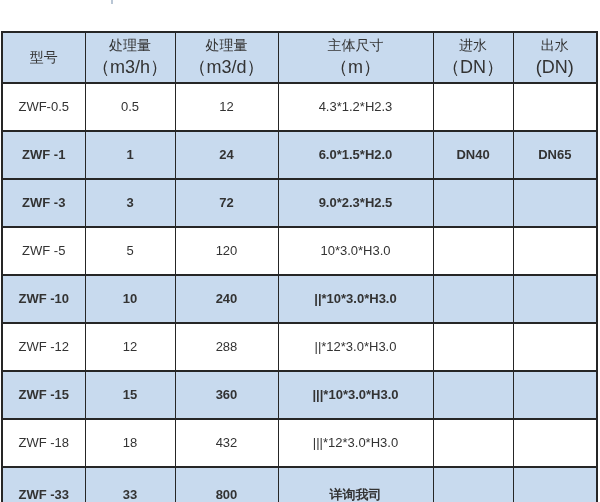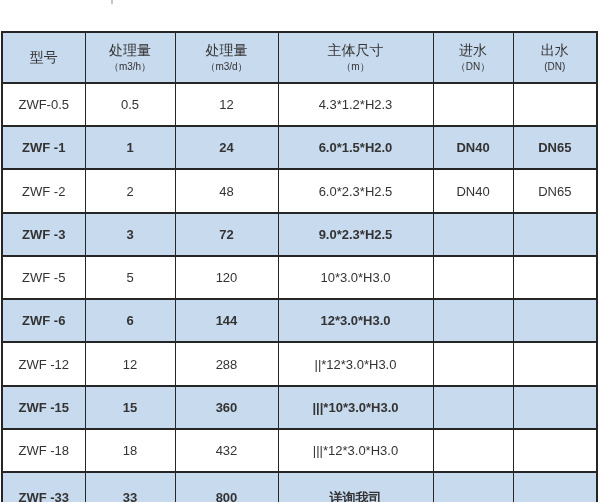--- a/index.html
+++ b/index.html
@@ -33,21 +33,21 @@
     text-align:center;vertical-align:middle;
     color:var(--text);
     padding:0;
     overflow:hidden;white-space:nowrap;
   }
   thead tr{height:51px;}
   th{
     background:var(--header-bg);
     font-weight:normal;font-size:14px;line-height:1.35;
   }
-  th .h-line2{font-size:10px;}
+  th .h-line2{font-size:18px;}
   td{font-size:13px;background:var(--row-bg);}
   tr.alt td{background:var(--alt-row-bg);font-weight:bold;}
 </style>
 </head>
 <body>
 
 <div class="page">
   <div class="top-artifact"></div>
 
   <table class="spec-table">
@@ -96,49 +96,41 @@
     <td></td>
   </tr>
         <tr class="alt">
     <td>ZWF -1</td>
     <td>1</td>
     <td>24</td>
     <td>6.0*1.5*H2.0</td>
     <td>DN40</td>
     <td>DN65</td>
   </tr>
-        <tr>
-    <td>ZWF -2</td>
-    <td>2</td>
-    <td>48</td>
-    <td>6.0*2.3*H2.5</td>
-    <td>DN40</td>
-    <td>DN65</td>
-  </tr>
         <tr class="alt">
     <td>ZWF -3</td>
     <td>3</td>
     <td>72</td>
     <td>9.0*2.3*H2.5</td>
     <td></td>
     <td></td>
   </tr>
         <tr>
     <td>ZWF -5</td>
     <td>5</td>
     <td>120</td>
     <td>10*3.0*H3.0</td>
     <td></td>
     <td></td>
   </tr>
         <tr class="alt">
-    <td>ZWF -6</td>
-    <td>6</td>
-    <td>144</td>
-    <td>12*3.0*H3.0</td>
+    <td>ZWF -10</td>
+    <td>10</td>
+    <td>240</td>
+    <td>||*10*3.0*H3.0</td>
     <td></td>
     <td></td>
   </tr>
         <tr>
     <td>ZWF -12</td>
     <td>12</td>
     <td>288</td>
     <td>||*12*3.0*H3.0</td>
     <td></td>
     <td></td>

